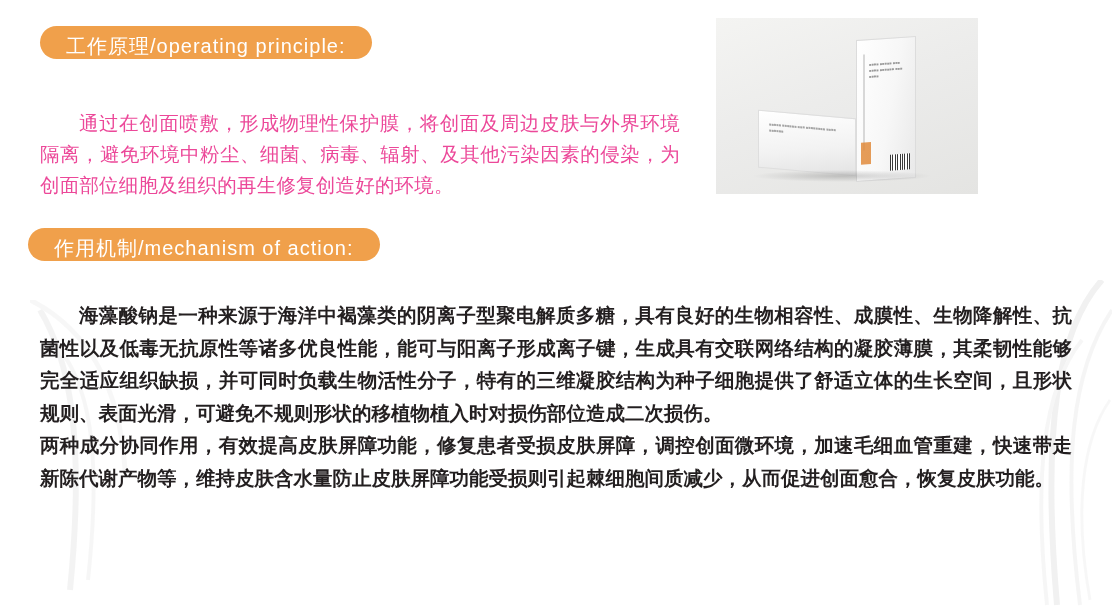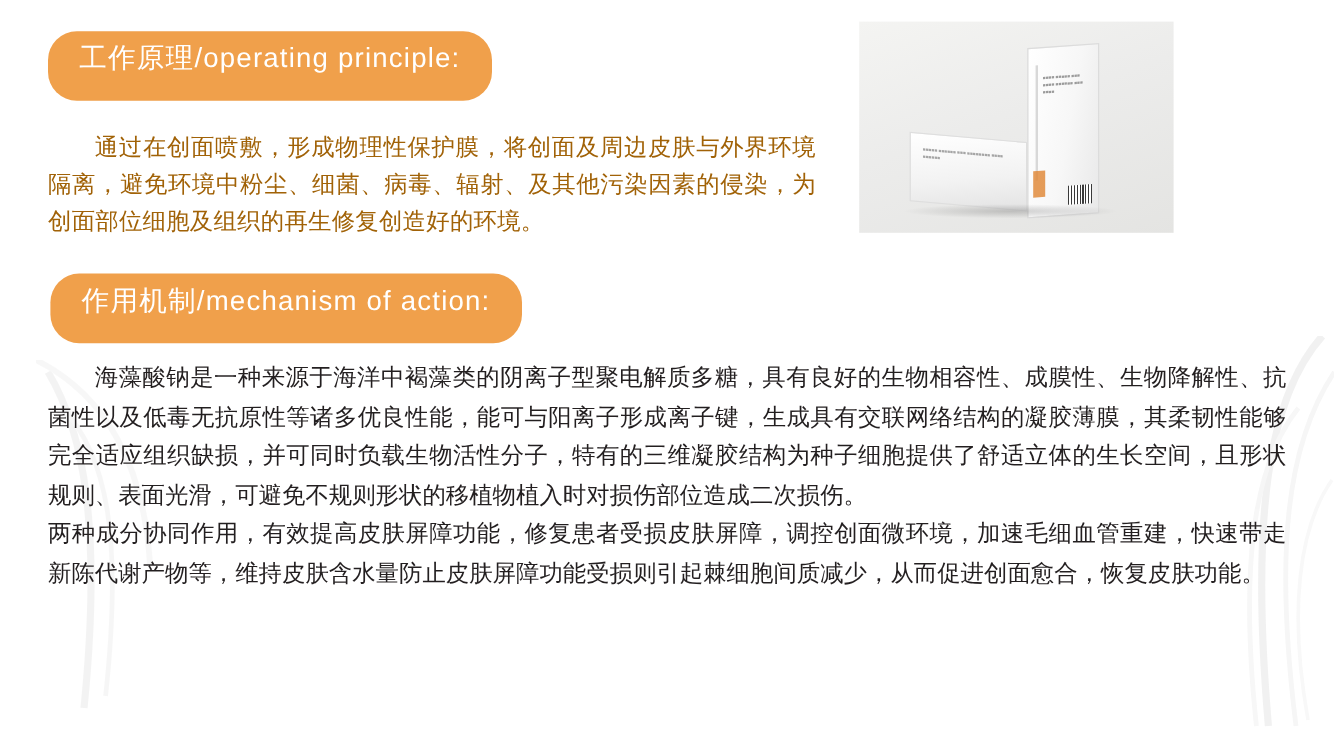--- a/index.html
+++ b/index.html
@@ -40,44 +40,44 @@
     width: 1112px;
     height: 611px;
   }
 
   
   .pill {
     display: inline-block;
     background: #f0a04b;
     color: #ffffff;
     border-radius: 24px 24px 24px 24px;
-    padding: 9px 26px 23px 26px;
-    font-size: 23px;
+    padding: 9px 26px 1px 26px;
+    font-size: 20px;
     letter-spacing: 1px;
     font-family: "Liberation Sans", sans-serif;
     white-space: nowrap;
     line-height: 1.15;
   }
   .pill-wrap-1 {
     position: absolute;
     left: 40px;
     top: 26px;
   }
   .pill-wrap-2 {
     position: absolute;
-    left: 42px;
+    left: 28px;
     top: 228px;
   }
 
   
   .para {
     position: absolute;
     font-size: 19.5px;
     line-height: 31px;
-    color: #a16207;
+    color: #ec4899;
     text-align: justify;
     text-justify: inter-ideograph;
     letter-spacing: 0.2px;
   }
   .para.p1 {
     left: 40px;
     top: 108px;
     width: 640px;
     text-indent: 39px;
   }
@@ -88,20 +88,21 @@
     top: 300px;
     width: 1032px;
     font-size: 19.5px;
     line-height: 32.5px;
     color: #231f20;
     text-align: justify;
     text-justify: inter-ideograph;
   }
   .body-block p {
     margin: 0;
+    font-weight: bold;
   }
   .body-block p.indent {
     text-indent: 39px;
   }
 
   
   .photo {
     position: absolute;
     left: 716px;
     top: 18px;

